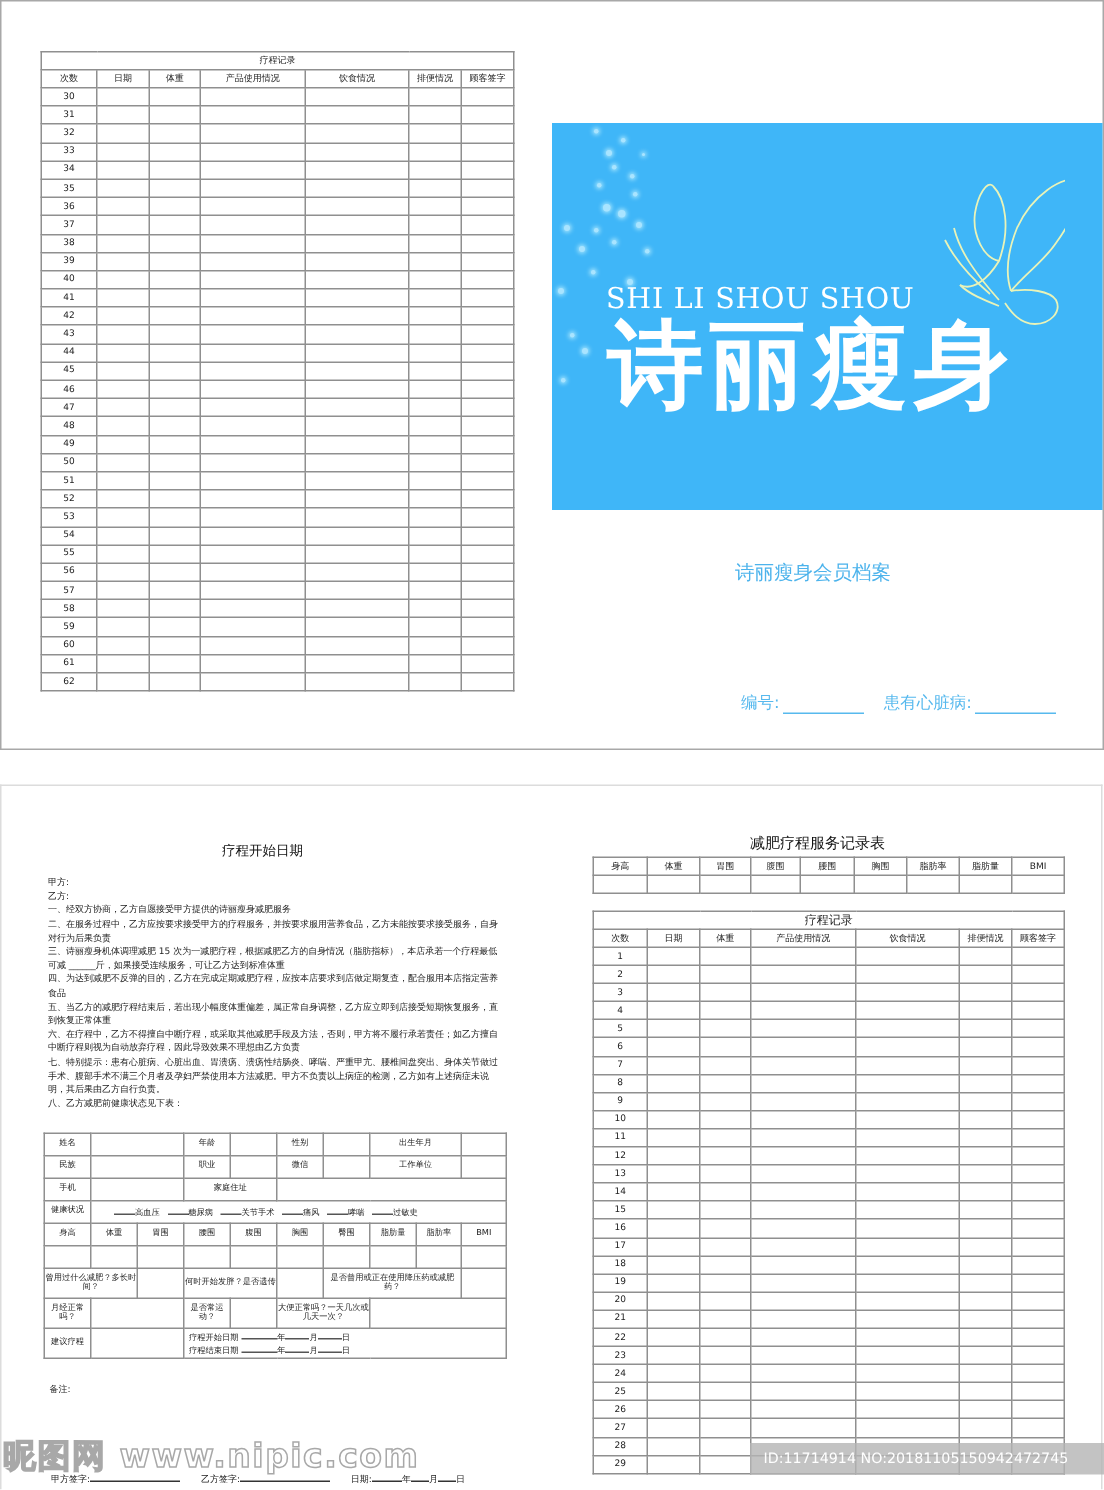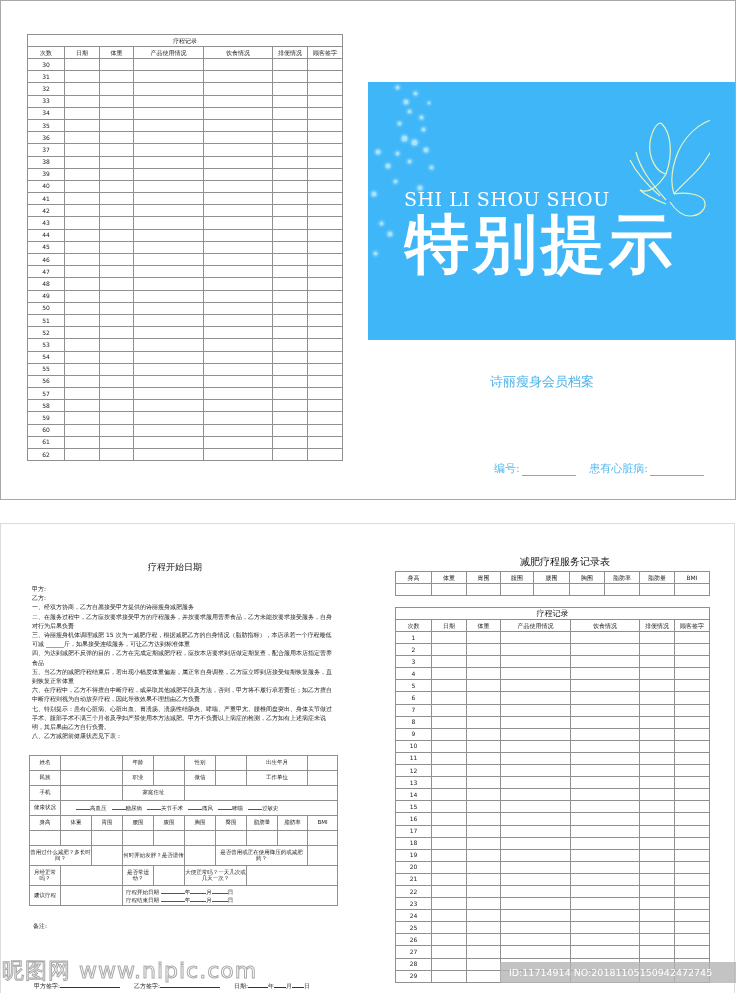--- a/index.html
+++ b/index.html
@@ -12,25 +12,25 @@
   .banner{position:absolute;left:368px;top:82px;width:367px;height:258px;background:#3fb6f8;overflow:hidden;}
   .dot{position:absolute;border-radius:50%;background:#a9e4ff;box-shadow:0 0 3px 1px rgba(190,240,255,.8);}
   .pinyin{position:absolute;left:404px;top:188px;font-family:"DejaVu Serif","Liberation Serif",serif;color:#fff;font-size:19px;letter-spacing:0.5px;white-space:nowrap;}
   .brand{position:absolute;left:405px;top:212px;font-family:"DejaVu Serif","Liberation Serif",serif;color:#fff;font-size:64px;font-weight:bold;letter-spacing:4px;white-space:nowrap;line-height:1;}
   .archive-title{position:absolute;left:490px;top:373px;color:#4cb3ec;font-size:13px;white-space:nowrap;}
   .id-line{position:absolute;left:494px;top:461px;color:#57b9ee;font-size:11px;white-space:nowrap;}
   .id-line .blank{display:inline-block;width:54px;border-bottom:1px solid #57b9ee;margin:0 10px 0 2px;height:10px;vertical-align:bottom;}
   .agreement-title{position:absolute;left:148px;top:561px;font-size:9px;color:#111;white-space:nowrap;}
   .clauses{position:absolute;left:32px;top:584px;width:300px;font-size:6px;line-height:9.2px;color:#222;}
   .clauses div{white-space:normal;}
-  .record-title{position:absolute;left:500px;top:555px;font-size:10px;color:#111;white-space:nowrap;margin-left:20px;}
+  .record-title{position:absolute;left:500px;top:555px;font-size:10px;color:#111;white-space:nowrap;}
   .remark{position:absolute;left:33px;top:922px;font-size:6px;}
   .sign-line{position:absolute;left:34px;top:981px;font-size:6px;white-space:nowrap;}
   .sign-line .u{display:inline-block;border-bottom:1px solid #333;height:6px;}
-  .watermark-logo{position:absolute;left:2px;top:956px;font-size:22px;color:#fff;-webkit-text-stroke:1px #9a9a9a;font-weight:normal;letter-spacing:1px;white-space:nowrap;opacity:.85;}
+  .watermark-logo{position:absolute;left:2px;top:956px;font-size:22px;color:#fff;-webkit-text-stroke:1px #9a9a9a;font-weight:bold;letter-spacing:1px;white-space:nowrap;opacity:.85;}
   .watermark-id{position:absolute;left:500px;top:962px;width:236px;height:21px;background:rgba(180,180,180,.8);color:#fff;font-size:9.5px;line-height:21px;padding-left:9px;box-sizing:border-box;white-space:nowrap;}
   .health-small{font-size:5.5px;line-height:7px;white-space:normal !important;}
   .u2{display:inline-block;border-bottom:1px solid #555;height:5px;}
 </style>
 </head>
 <body>
 
 <div class="spread" id="spread-top"></div>
 
 <table class="grid" id="tbl-left" style="left:27px;top:34px;width:315px;">
@@ -388,21 +388,21 @@
       <path d="M120 8 C108 5 88 18 78 40 C72 55 70 70 74 82"></path>
       <path d="M120 8 C122 20 114 36 104 50 C96 62 84 70 74 82"></path>
       <path d="M74 82 C86 80 100 82 104 88 C108 96 100 104 90 104 C80 104 74 96 70 90"></path>
       <path d="M40 78 C46 84 56 88 66 92"></path>
       <path d="M30 48 C36 60 46 72 60 84"></path>
       <path d="M36 40 C40 56 50 70 66 88"></path>
     </g>
   </svg>
 </div>
 <div class="pinyin">SHI LI SHOU SHOU</div>
-<div class="brand">特别提示</div>
+<div class="brand">诗丽瘦身</div>
 <div class="archive-title">诗丽瘦身会员档案</div>
 <div class="id-line">
   <span>编号:</span><span class="blank"></span>
   <span>患有心脏病:</span><span class="blank"></span>
 </div>
 
 <div class="spread" id="spread-bottom"></div>
 
 <div class="agreement-title">疗程开始日期</div>
 <div class="clauses">

